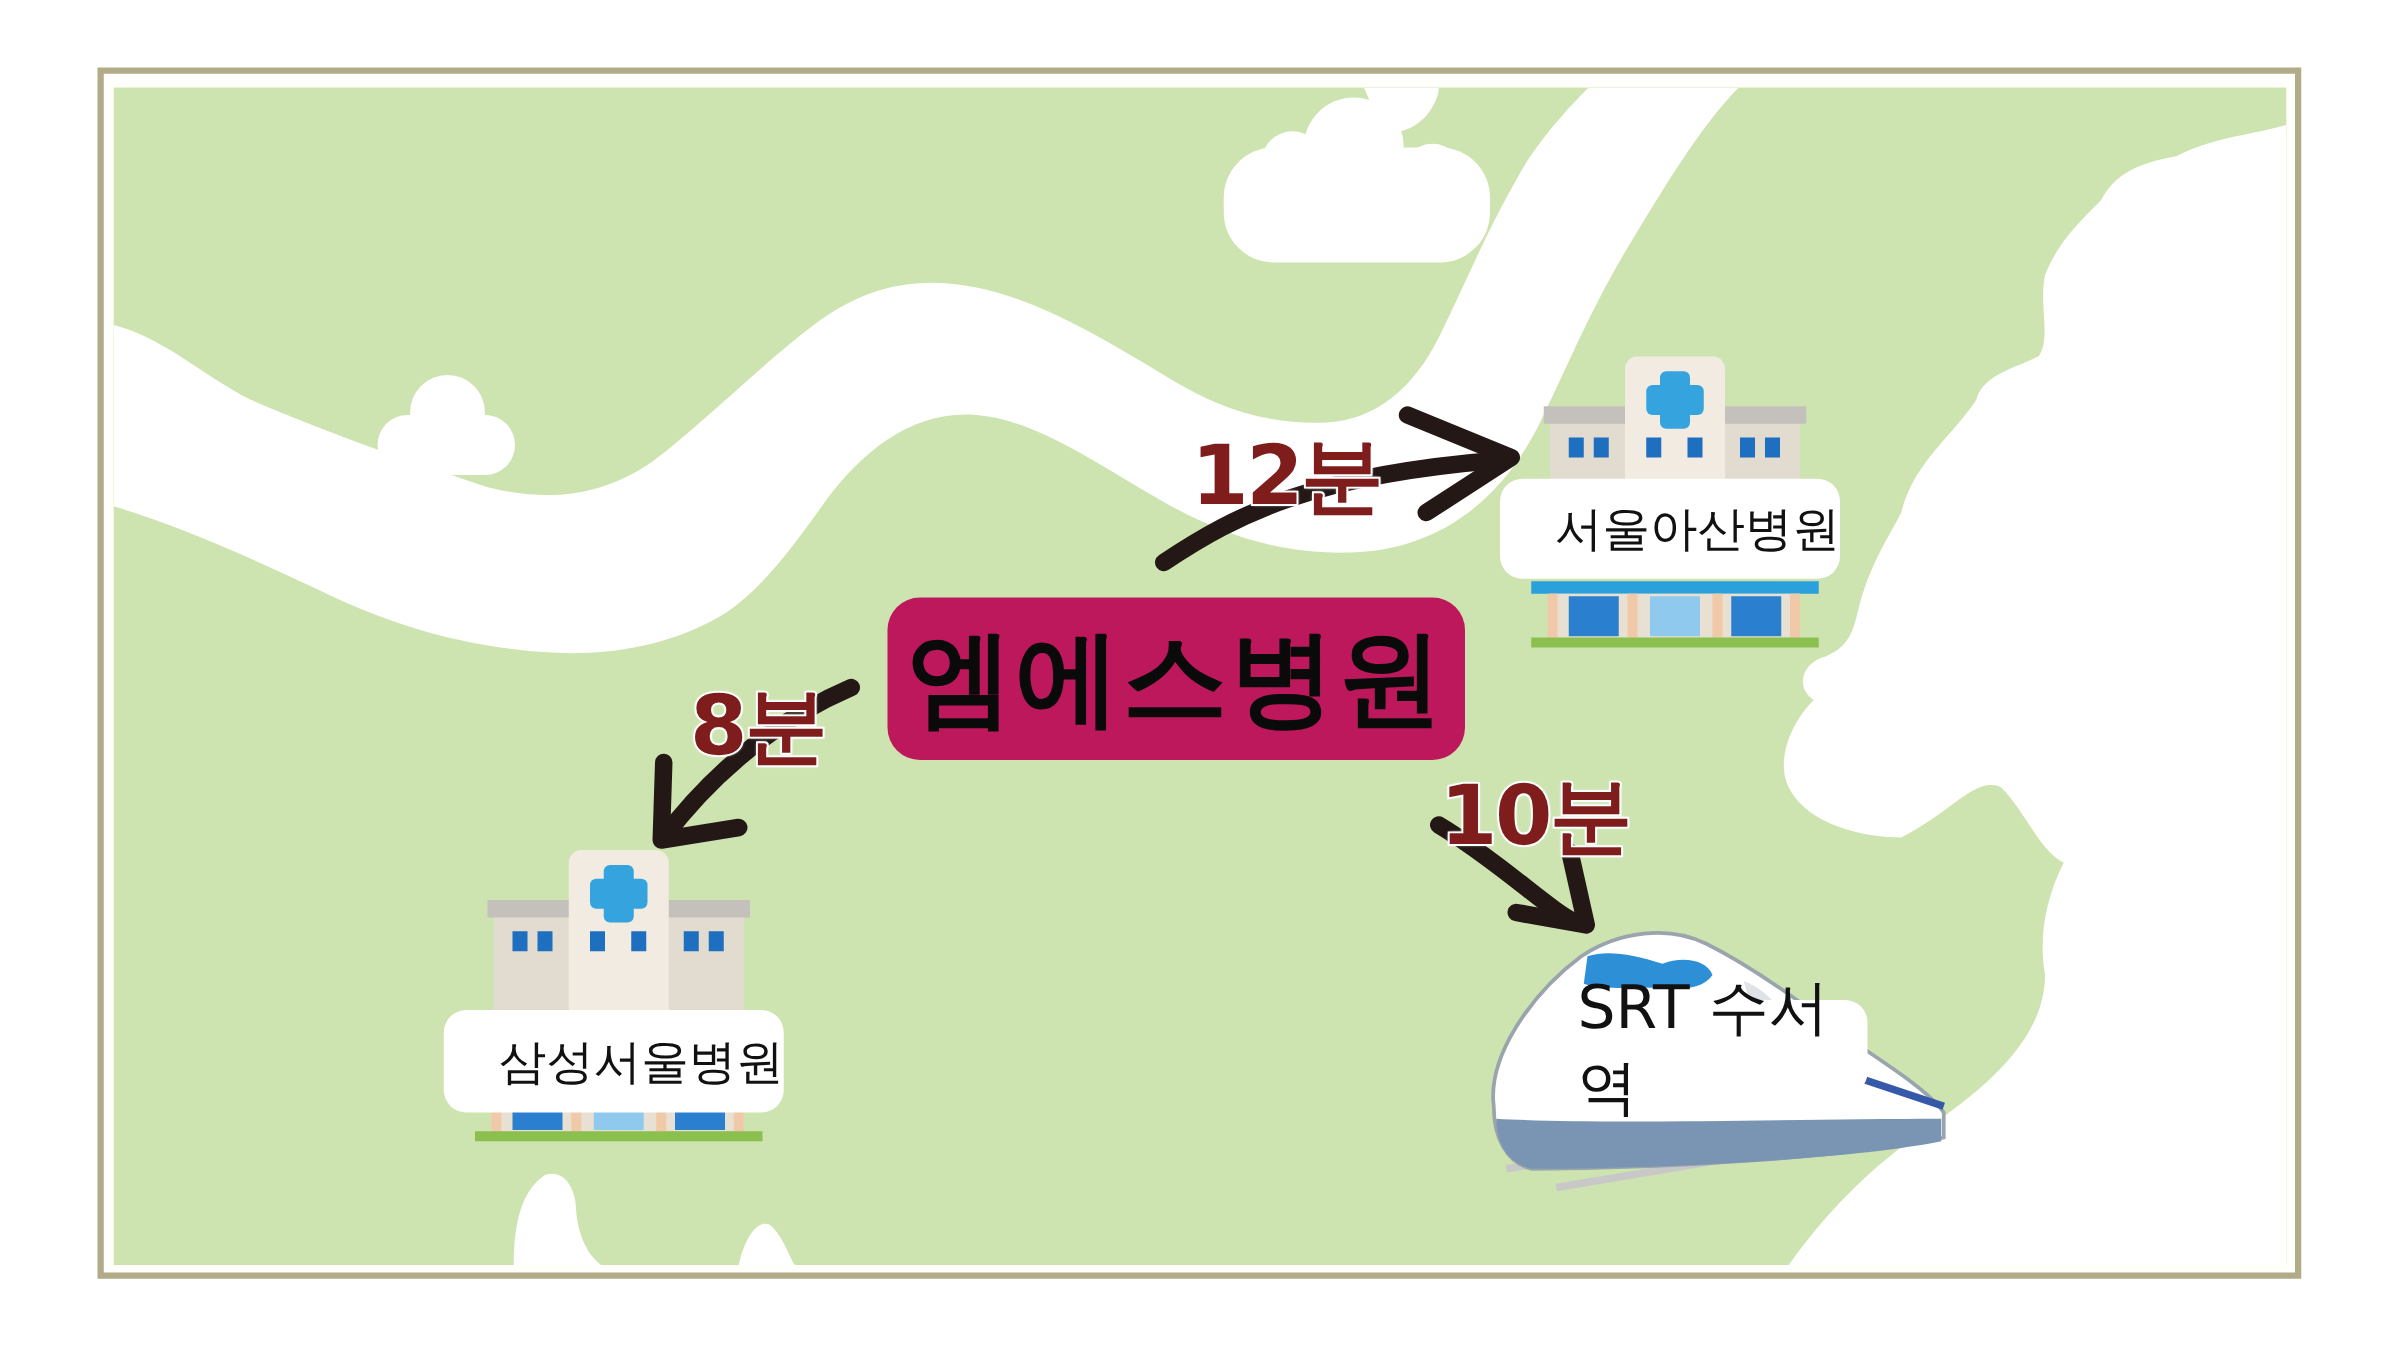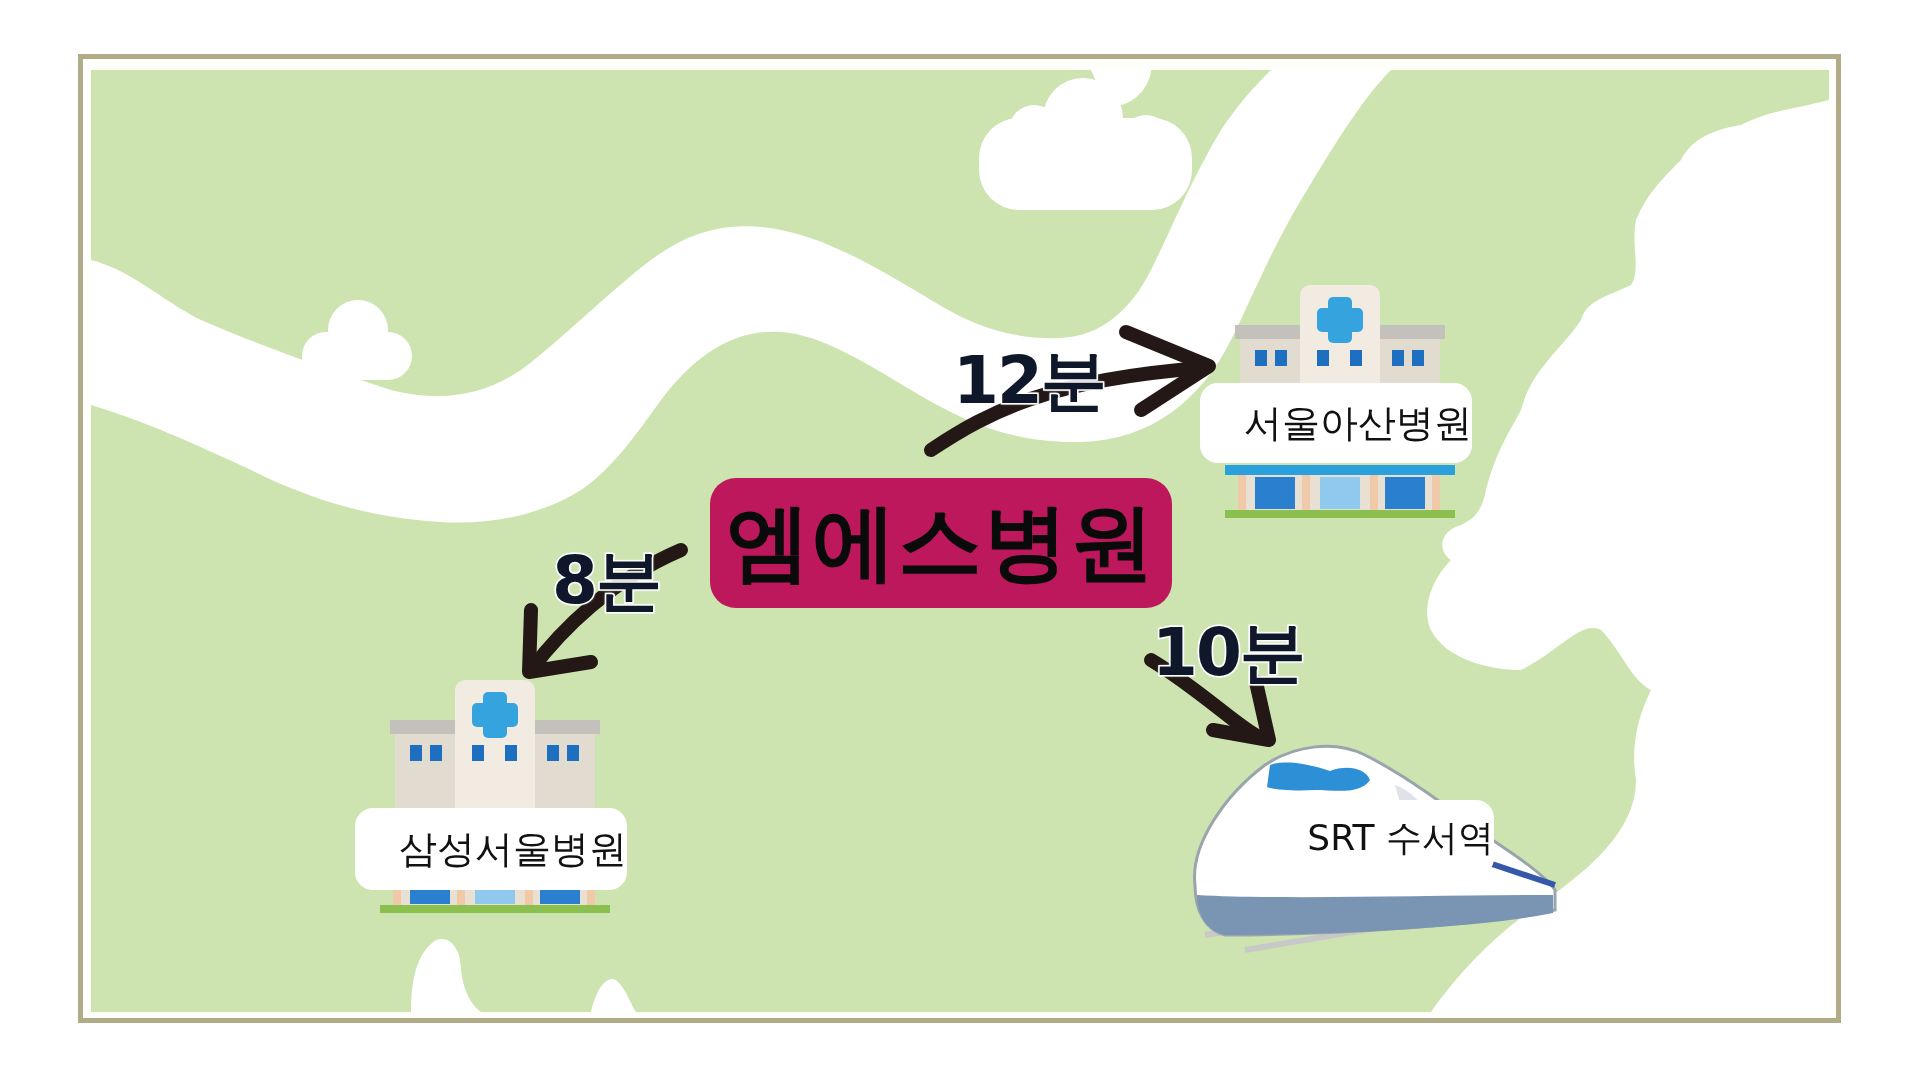--- a/index.html
+++ b/index.html
@@ -7,21 +7,21 @@
          font-family:"DejaVu Sans", sans-serif; }
   .frame { position:absolute; left:78px; top:54px; width:1753px; height:959px;
            border:5px solid #b1ab88; background:#fefefb; }
   .map { position:absolute; left:91px; top:70px; width:1738px; height:942px; overflow:hidden; background:#cde4b0; }
   .map svg.bg { position:absolute; left:0; top:0; }
   .center-label { position:absolute; left:710px; top:478px; width:462px; height:130px;
                   background:#be185d; border-radius:26px; display:flex; align-items:center; justify-content:center; }
   .center-label span { font-size:84px; font-weight:bold; color:#0a0a0a; letter-spacing:2px; }
   .place-label { position:absolute; background:#ffffff; border-radius:18px; display:flex; align-items:center;
                  justify-content:flex-end; color:#111; font-size:38px; }
-  .time { position:absolute; font-weight:bold; color:#0f172a; font-size:66px; letter-spacing:-2px;
+  .time { position:absolute; font-weight:bold; color:#7f1d1d; font-size:66px; letter-spacing:-2px;
           -webkit-text-stroke:3px #ffffff; paint-order:stroke fill;
           text-shadow: 0 0 3px #fff, 0 0 3px #fff; line-height:1; }
   .icon { position:absolute; }
 </style>
 </head>
 <body>
 
 <div class="frame"></div>
 
 <div class="map">
@@ -141,21 +141,21 @@
 
 <svg class="icon" style="left:1185px; top:735px;" width="380" height="225" viewBox="0 0 380 225">
   <path d="M20,200 L330,150 M60,215 L360,165" stroke="#c8c8c8" stroke-width="6"></path>
   <path d="M10,150 C5,110 40,60 80,30 C110,10 150,5 180,20 C220,40 260,70 300,100 C330,120 360,140 370,155
            L370,175 C300,190 150,200 40,200 C20,195 10,175 10,150 Z" fill="#ffffff" stroke="#9aa4ad" stroke-width="3"></path>
   <path d="M12,160 C100,165 250,160 368,160 L368,178 C300,192 150,200 40,200 C22,196 12,180 12,160 Z" fill="#7a95b3"></path>
   <path d="M85,30 C100,25 120,28 145,36 C160,30 180,32 185,45 C175,60 150,55 130,55 C110,56 90,55 82,52 Z" fill="#2d8fd6"></path>
   <path d="M210,50 C225,55 240,70 245,85 L220,85 Z" fill="#dfe3e7"></path>
   <path d="M280,120 L370,150" stroke="#3558a8" stroke-width="6"></path>
 </svg>
-<div class="place-label" style="left:1262px; top:800px; width:232px; height:76px; font-size:36px;">
+<div class="place-label" style="left:1262px; top:800px; width:232px; height:76px; font-size:48px;">
   <span>SRT 수서역</span>
 </div>
 
 <div class="center-label">
   <span>엠에스병원</span>
 </div>
 
 <div class="time" style="left:953px; top:348px;">12분</div>
 <div class="time" style="left:552px; top:548px;">8분</div>
 <div class="time" style="left:1152px; top:620px;">10분</div>

